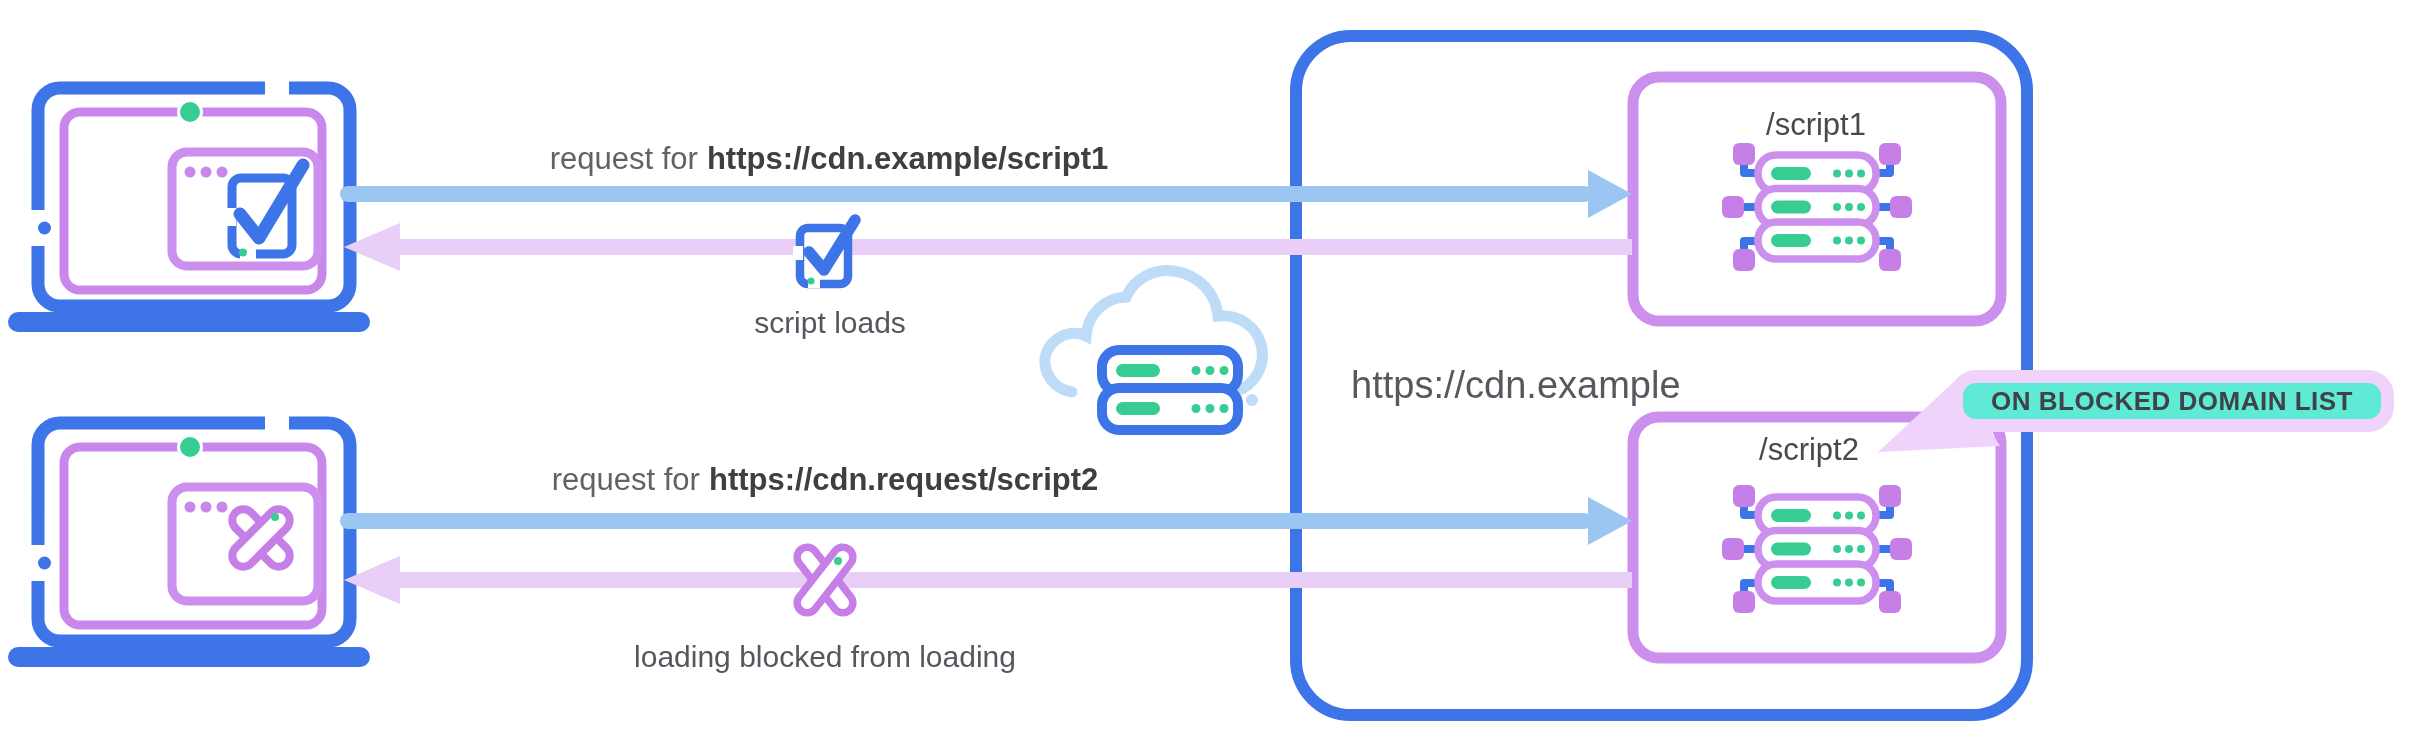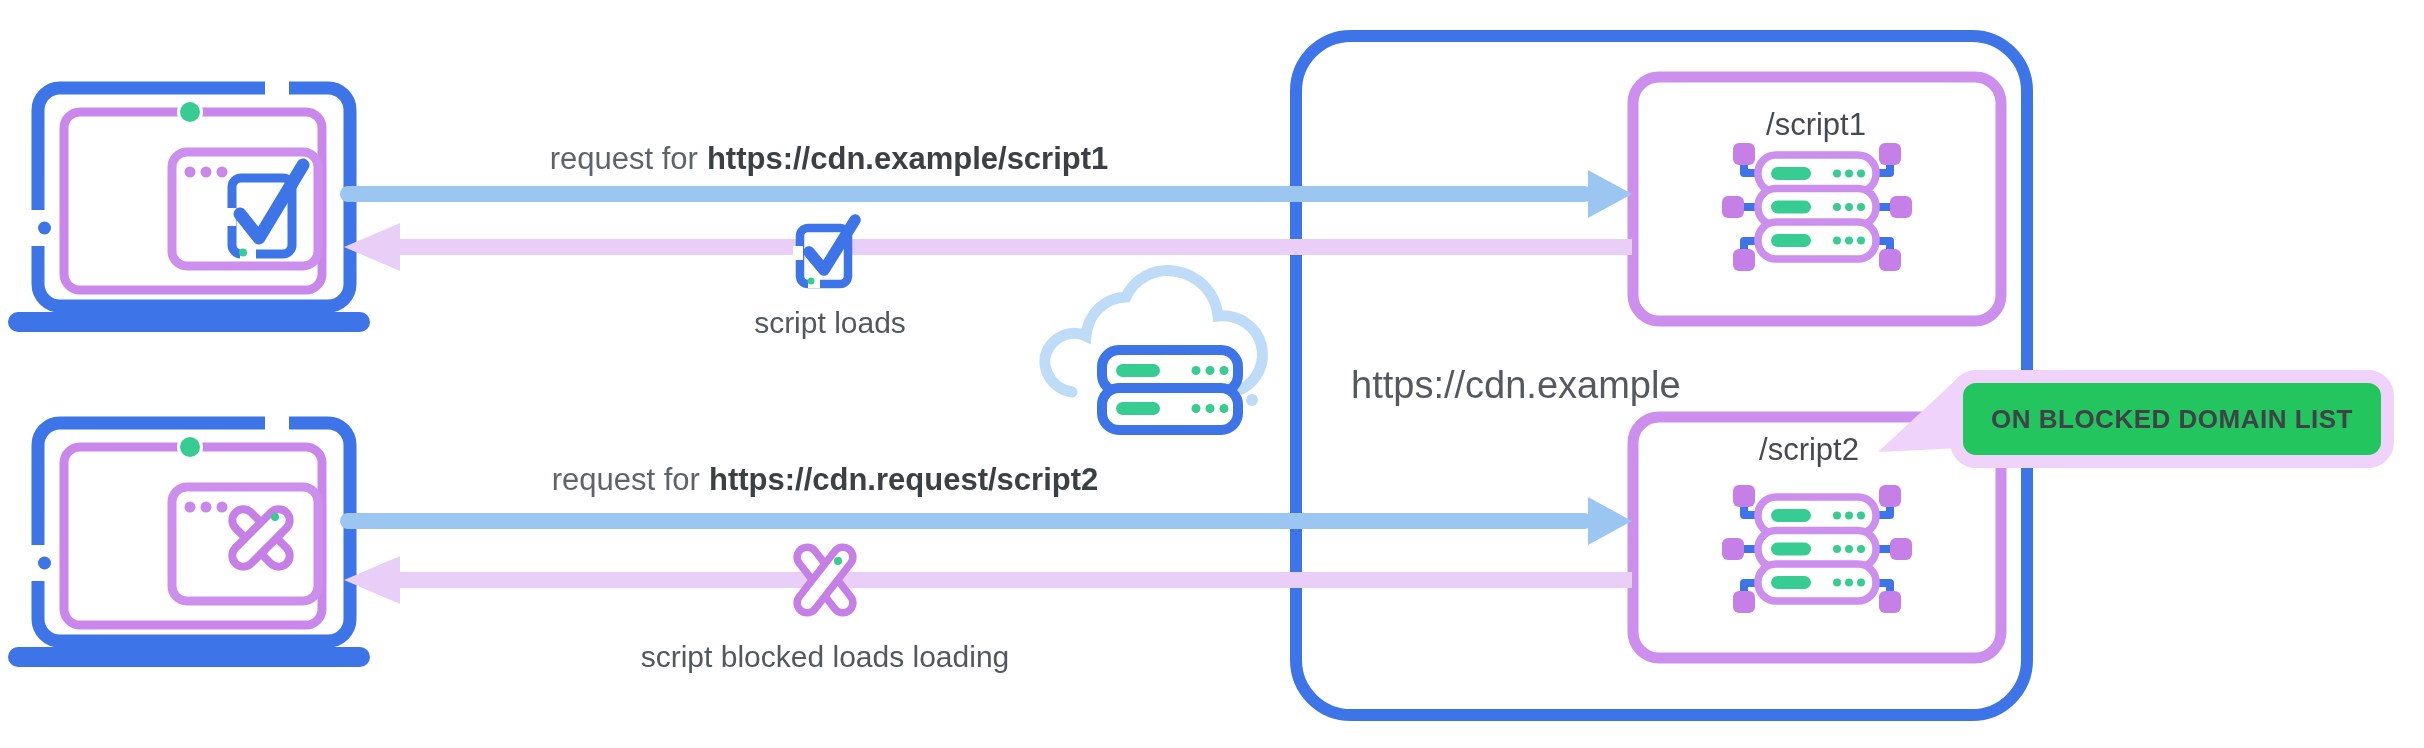--- a/index.html
+++ b/index.html
@@ -23,22 +23,22 @@
   }
   .host-label{
     font-size:38px;color:#55585D;
     transform:translateY(-50%);
   }
   .path-label{
     font-size:31px;color:#46494E;
     transform:translate(-50%,-50%);
   }
   .callout{
-    position:absolute;left:1950px;top:370px;width:444px;height:98px;
-    box-sizing:border-box;background:#22c55e;
+    position:absolute;left:1950px;top:370px;width:444px;height:62px;
+    box-sizing:border-box;background:#5eead4;
     border:13px solid #EFD3FA;border-radius:26px;
     display:flex;align-items:center;justify-content:center;
     font-size:26px;font-weight:bold;letter-spacing:.5px;color:#3F4348;
     z-index:3;white-space:nowrap;
   }
 </style>
 </head>
 <body>
 
 <div id="stage">
@@ -206,21 +206,21 @@
 <div class="lbl flow-label" style="left:829px;top:159px;">
   <span>request for</span><b>https://cdn.example/script1</b>
 </div>
 
 <div class="lbl result-label" style="left:830px;top:323px;">script loads</div>
 
 <div class="lbl flow-label" style="left:825px;top:480px;">
   <span>request for</span><b>https://cdn.request/script2</b>
 </div>
 
-<div class="lbl result-label" style="left:825px;top:657px;">script blocked loads loading</div>
+<div class="lbl result-label" style="left:825px;top:657px;">loading blocked from loading</div>
 
 <div class="lbl host-label" style="left:1331px;top:385px;margin-left:20px;">https://cdn.example</div>
 
 <div class="lbl path-label" style="left:1816px;top:125px;">/script1</div>
 
 <div class="lbl path-label" style="left:1809px;top:450px;">/script2</div>
 
 <div class="callout">
   <span>ON BLOCKED DOMAIN LIST</span>
 </div>

